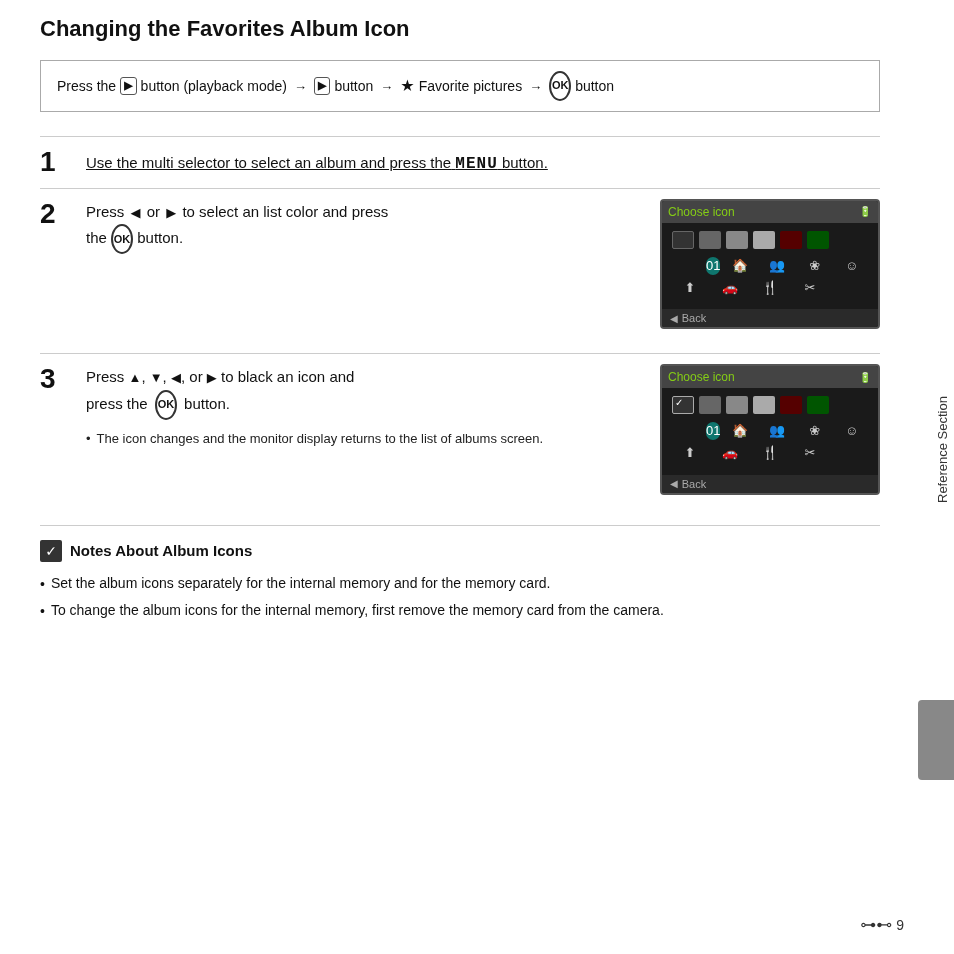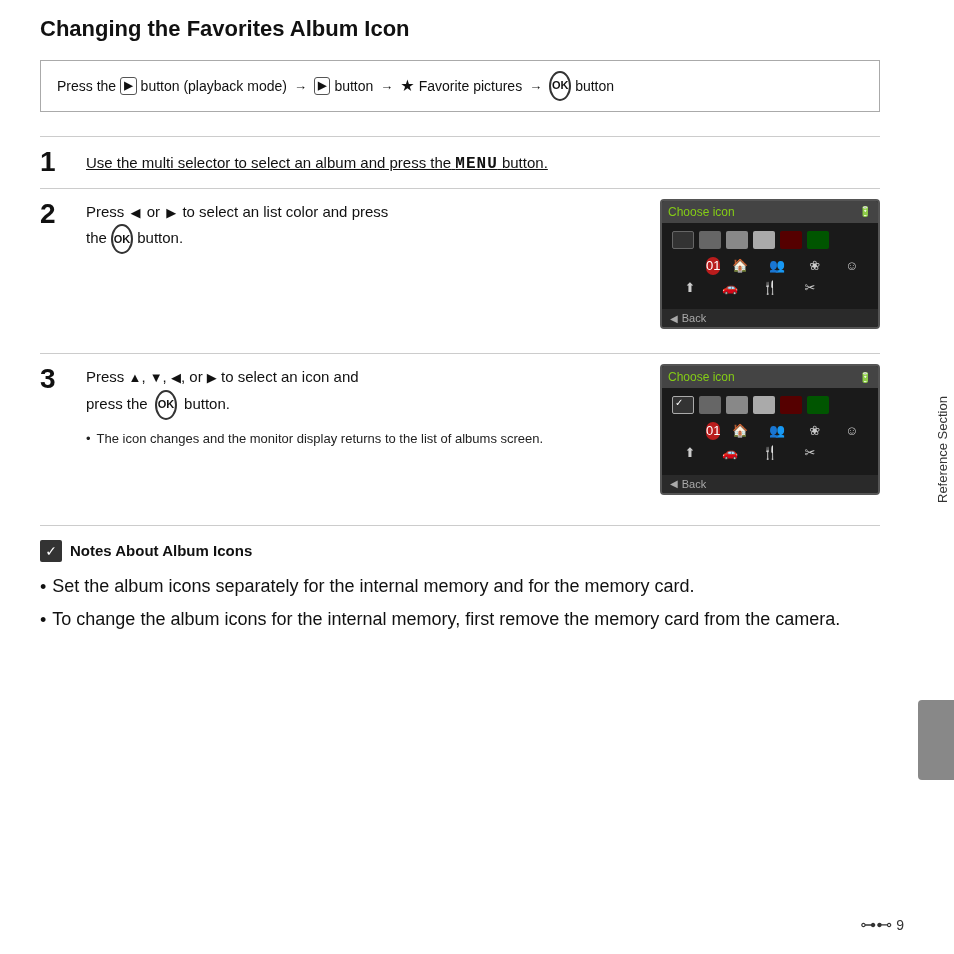--- a/index.html
+++ b/index.html
@@ -182,21 +182,21 @@
 
     .icon-cell {
       color: #ccc;
       font-size: 13px;
       text-align: center;
       line-height: 1.4;
     }
 
     .icon-cell.selected {
       color: #fff;
-      background: #b91c1c;
+      background: #0f766e;
       border-radius: 8px;
       margin-left: 34px;
     }
 
     .cam-footer {
       background: #2a2a2a;
       color: #aaa;
       font-size: 11px;
       padding: 3px 8px;
       display: flex;
@@ -265,21 +265,21 @@
       font-weight: bold;
       font-size: 15px;
     }
 
     .notes-list {
       list-style: none;
       padding: 0;
     }
 
     .notes-list li {
-      font-size: 18px;
+      font-size: 14px;
       line-height: 1.6;
       margin-bottom: 4px;
       display: flex;
       align-items: flex-start;
       gap: 6px;
     }
 
     .notes-list li::before {
       content: "•";
       flex-shrink: 0;
@@ -397,21 +397,21 @@
     <div class="step-num">3</div>
     <div class="step3-layout" style="flex:1;">
       <div class="step3-text">
         <div>
           <span>Press</span>
           <span style="font-size:13px;"> ▲</span>,
           <span style="font-size:13px;">▼</span>,
           <span style="font-size:13px;">◀</span>,
           <span> or </span>
           <span style="font-size:13px;">▶</span>
-          <span>to select an icon and</span>
+          <span>to black an icon and</span>
         </div>
         <div>
           <span>press the</span>
           <span class="ok-circle" style="display:inline-flex; margin:0 3px;">OK</span>
           <span>button.</span>
         </div>
         <div class="bullet-note">
           <span>•</span>
           <span>The icon changes and the monitor display returns to the list of albums screen.</span>
         </div>

